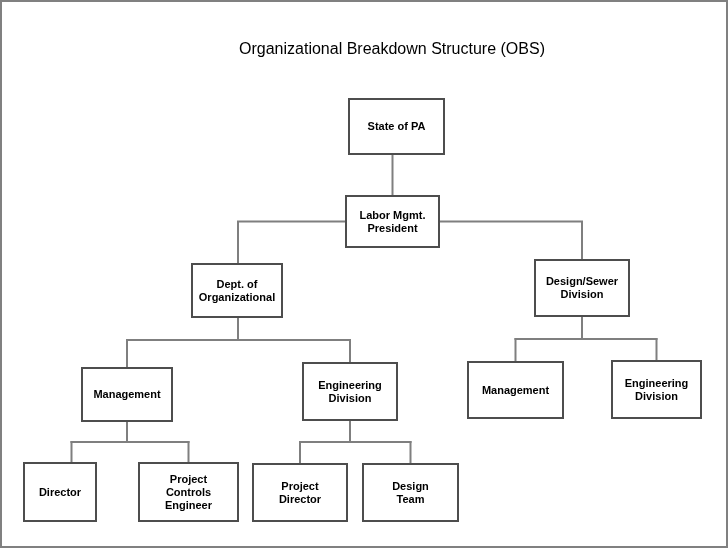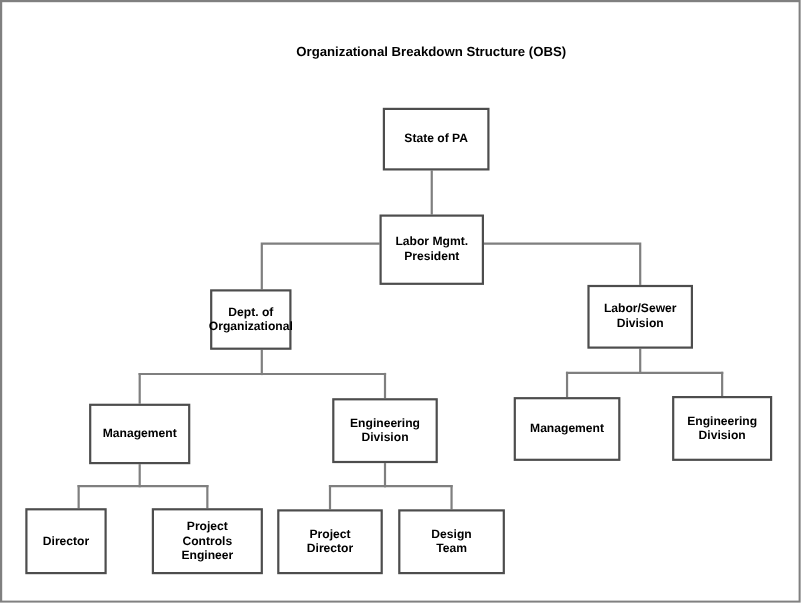--- a/index.html
+++ b/index.html
@@ -16,22 +16,22 @@
     border: 2px solid #808080;
     font-family: "Liberation Sans", sans-serif;
     overflow: hidden;
   }
   .title {
     position: absolute;
     top: 38px;
     left: 390px;
     transform: translateX(-50%);
     white-space: nowrap;
-    font-size: 12px;
-    font-weight: bold;
+    font-size: 16px;
+    font-weight: normal;
     color: #000000;
   }
   #edges {
     position: absolute;
     top: 0;
     left: 0;
     width: 728px;
     height: 548px;
   }
   .node {
@@ -73,30 +73,30 @@
       <polyline points="186.5,440 186.5,460" fill="none" stroke="#7f7f7f" stroke-width="2" stroke-linecap="square"></polyline>
       <polyline points="348,419 348,440" fill="none" stroke="#7f7f7f" stroke-width="2" stroke-linecap="square"></polyline>
       <polyline points="298,440 408.5,440" fill="none" stroke="#7f7f7f" stroke-width="2" stroke-linecap="square"></polyline>
       <polyline points="298,440 298,461" fill="none" stroke="#7f7f7f" stroke-width="2" stroke-linecap="square"></polyline>
       <polyline points="408.5,440 408.5,461" fill="none" stroke="#7f7f7f" stroke-width="2" stroke-linecap="square"></polyline>
     </svg>
   <div id="nodes">
       <div class="node" style="left: 346px; top: 96px; width: 97px; height: 57px; border-color: rgb(77, 77, 77); background: rgb(255, 255, 255);">
         <div>State of PA</div>
       </div>
-      <div class="node" style="left: 343px; top: 193px; width: 95px; height: 64px; border-color: rgb(77, 77, 77); background: rgb(255, 255, 255);">
+      <div class="node" style="left: 343px; top: 193px; width: 95px; height: 53px; border-color: rgb(77, 77, 77); background: rgb(255, 255, 255);">
         <div>Labor Mgmt.</div>
         <div>President</div>
       </div>
-      <div class="node" style="left: 189px; top: 261px; width: 74px; height: 55px; border-color: rgb(77, 77, 77); background: rgb(255, 255, 255);">
+      <div class="node" style="left: 189px; top: 261px; width: 92px; height: 55px; border-color: rgb(77, 77, 77); background: rgb(255, 255, 255);">
         <div>Dept. of</div>
         <div>Organizational</div>
       </div>
       <div class="node" style="left: 532px; top: 257px; width: 96px; height: 58px; border-color: rgb(77, 77, 77); background: rgb(255, 255, 255);">
-        <div>Labor/Sewer</div>
+        <div>Design/Sewer</div>
         <div>Division</div>
       </div>
       <div class="node" style="left: 79px; top: 365px; width: 92px; height: 55px; border-color: rgb(77, 77, 77); background: rgb(255, 255, 255);">
         <div>Management</div>
       </div>
       <div class="node" style="left: 300px; top: 360px; width: 96px; height: 59px; border-color: rgb(77, 77, 77); background: rgb(255, 255, 255);">
         <div>Engineering</div>
         <div>Division</div>
       </div>
       <div class="node" style="left: 465px; top: 359px; width: 97px; height: 58px; border-color: rgb(77, 77, 77); background: rgb(255, 255, 255);">

